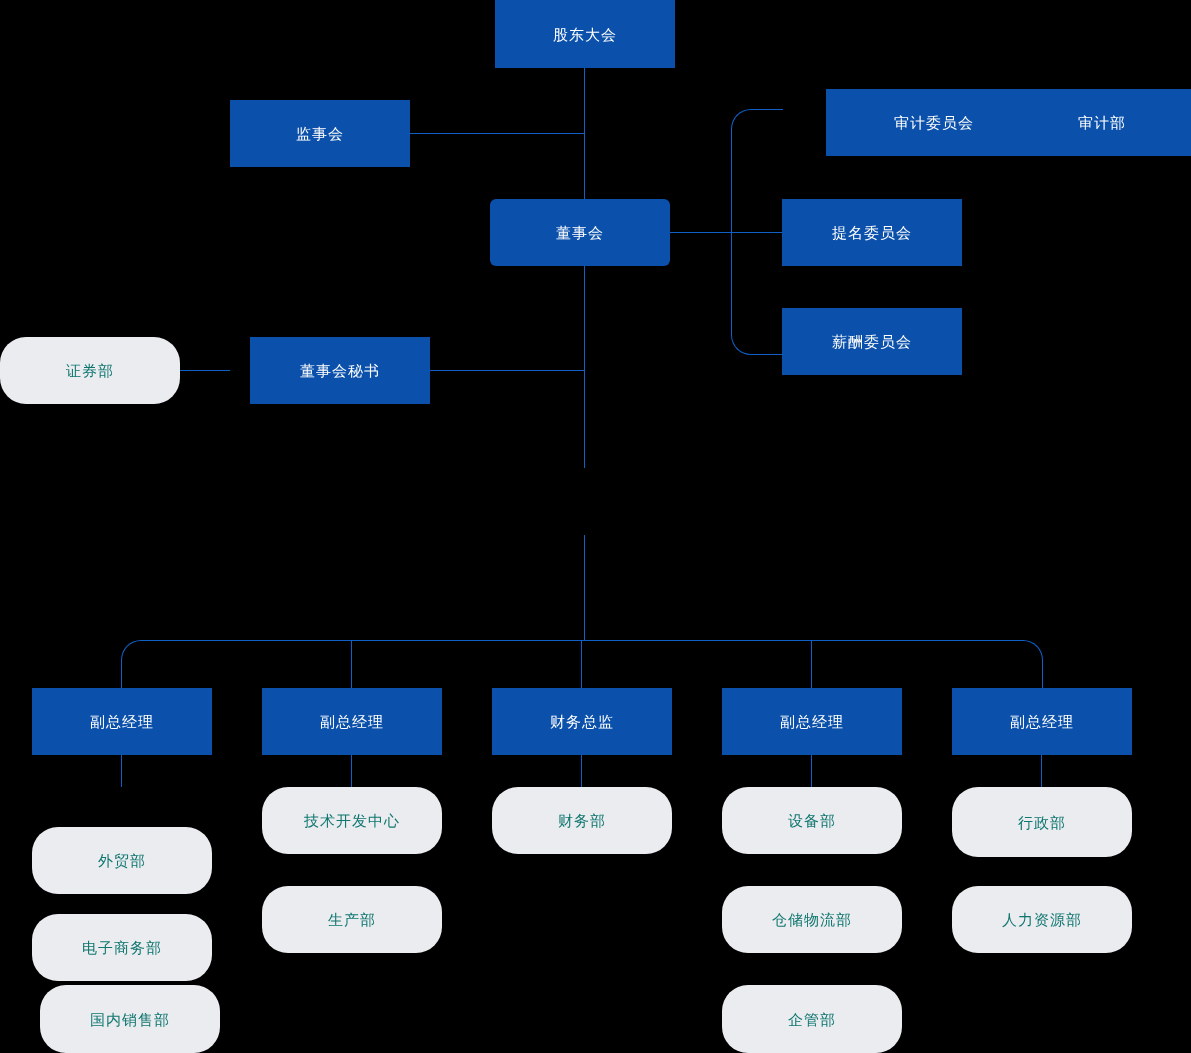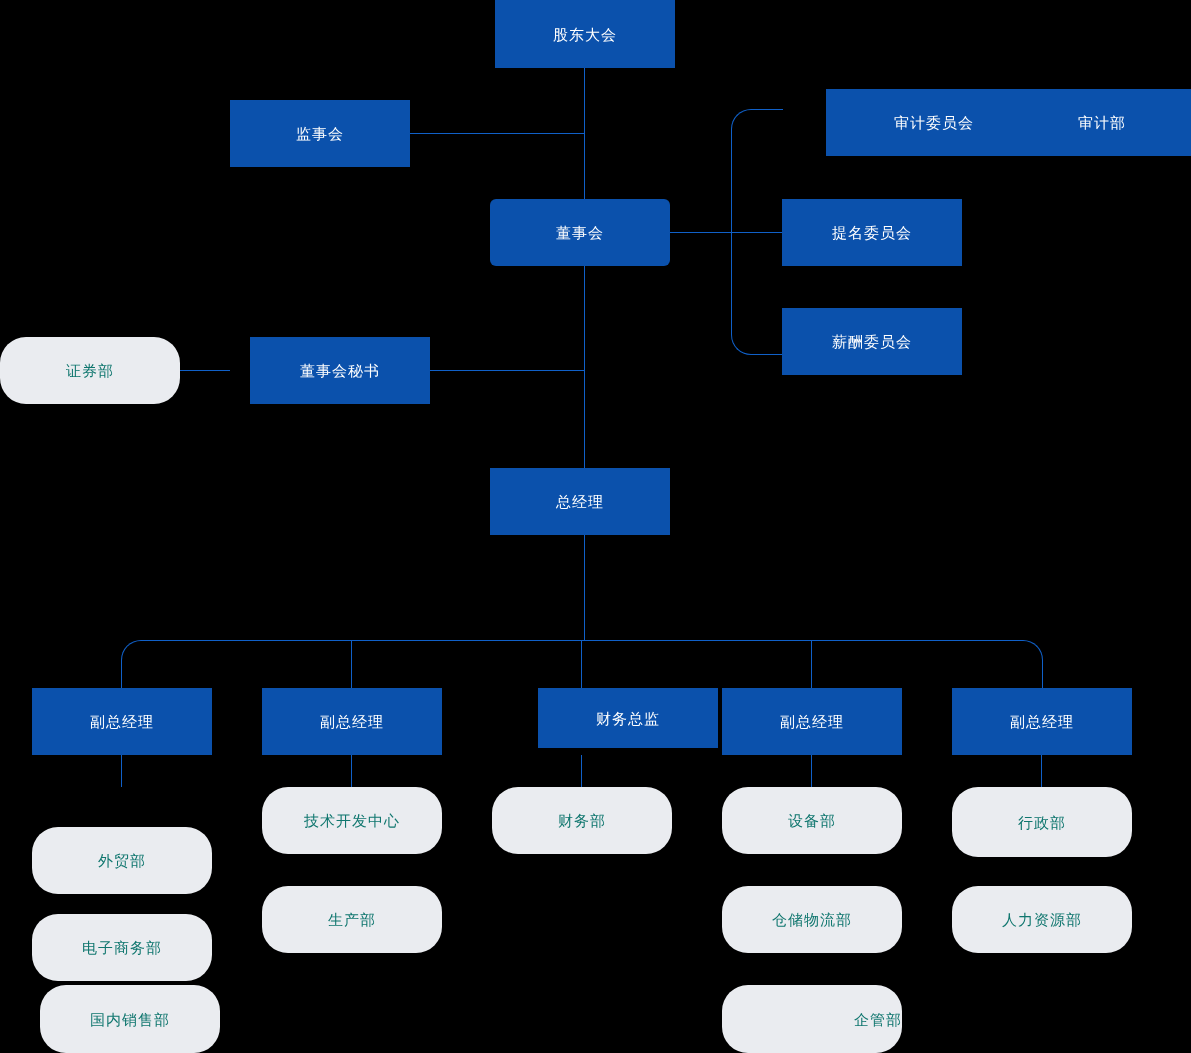--- a/index.html
+++ b/index.html
@@ -132,33 +132,30 @@
   </div>
 
   <div class="node grey" style="left:0px; top:337px; width:180px; height:67px;">
     <span>证券部</span>
   </div>
 
   <div class="node blue" style="left:230px; top:337px; width:180px; height:67px;margin-left:20px;">
     <span>董事会秘书</span>
   </div>
 
-  <div class="node blue" style="left:490px; top:468px; width:180px; height:67px;">
-    <span>总经理</span>
-  </div>
 
   <div class="node blue" style="left:32px; top:688px; width:180px; height:67px;">
     <span>副总经理</span>
   </div>
 
   <div class="node blue" style="left:262px; top:688px; width:180px; height:67px;">
     <span>副总经理</span>
   </div>
 
-  <div class="node blue" style="left:492px; top:688px; width:180px; height:60px;margin-left:46px;">
+  <div class="node blue" style="left:492px; top:688px; width:180px; height:67px;">
     <span>财务总监</span>
   </div>
 
   <div class="node blue" style="left:722px; top:688px; width:180px; height:67px;">
     <span>副总经理</span>
   </div>
 
   <div class="node blue" style="left:952px; top:688px; width:180px; height:67px;">
     <span>副总经理</span>
   </div>
@@ -196,17 +193,17 @@
   </div>
 
   <div class="node grey" style="left:952px; top:886px; width:180px; height:67px;">
     <span>人力资源部</span>
   </div>
 
   <div class="node grey" style="left:32px; top:985px; width:180px; height:68px;margin-left:8px;">
     <span>国内销售部</span>
   </div>
 
-  <div class="node grey" style="left:722px; top:985px; width:180px; height:68px;justify-content:flex-end;">
+  <div class="node grey" style="left:722px; top:985px; width:180px; height:68px;">
     <span>企管部</span>
   </div>
 
 </div>
 
 </body></html>

